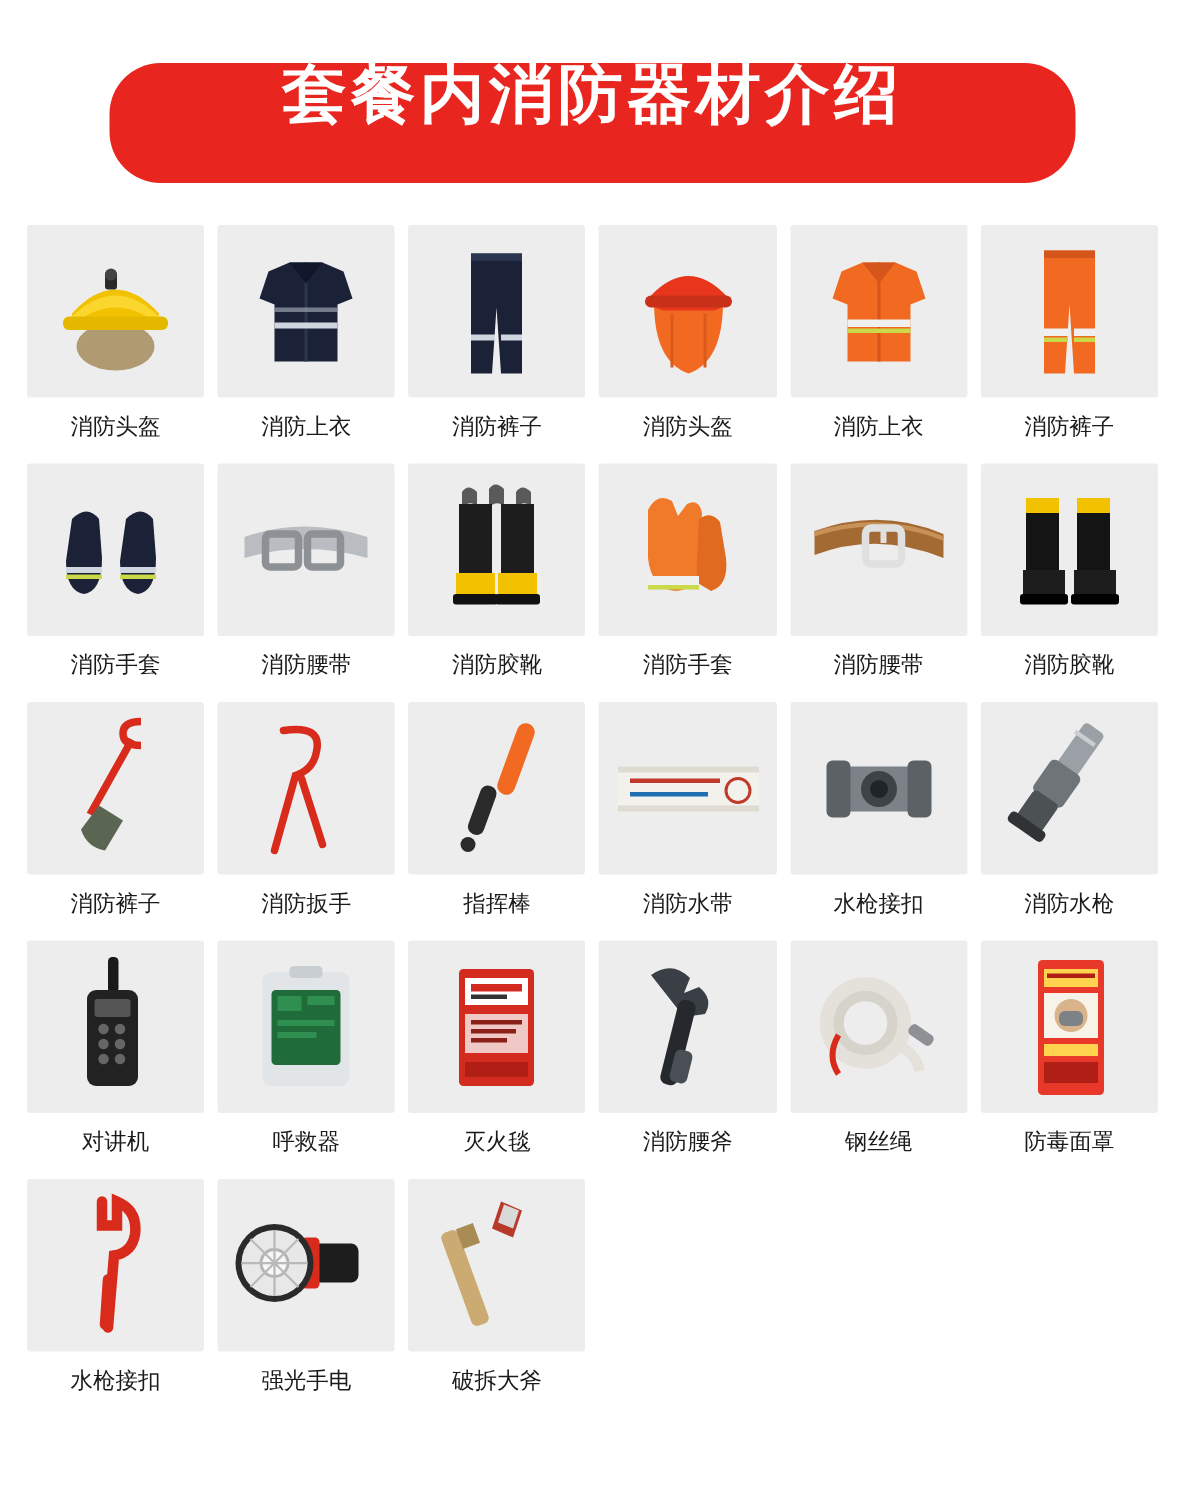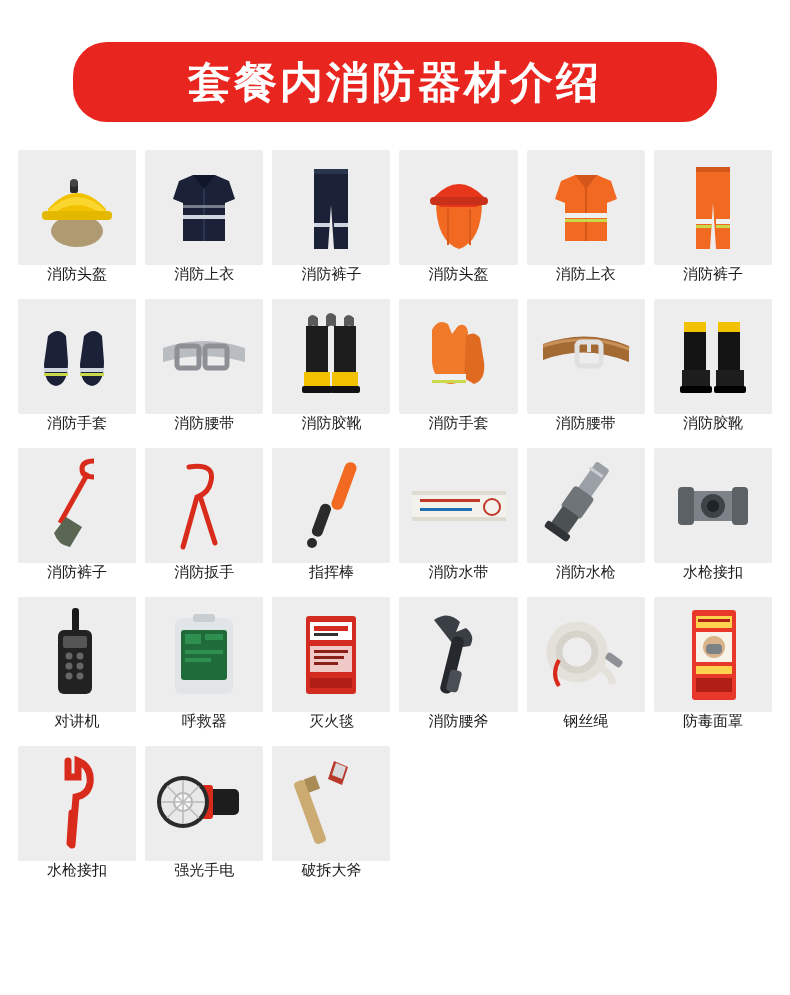--- a/index.html
+++ b/index.html
@@ -27,21 +27,21 @@
     display: flex;
     justify-content: center;
   }
   .banner {
     background: #e8251f;
     color: #ffffff;
     border-radius: 34px;
     width: 644px;
     height: 80px;
     display: flex;
-    align-items: center;
+    align-items: flex-start;
     justify-content: center;
   }
   .banner-title {
     font-size: 43px;
     font-weight: bold;
     letter-spacing: 3px;
     line-height: 1;
     font-family: "DejaVu Sans", "Liberation Sans", sans-serif;
   }
 
@@ -63,21 +63,21 @@
     background: #ededed;
     border-radius: 2px;
     position: relative;
     overflow: hidden;
     display: flex;
     align-items: center;
     justify-content: center;
   }
   .thumb svg { display: block; }
   .caption {
-    margin-top: 2px;
+    margin-top: 12px;
     margin-bottom: 8px;
     font-size: 15px;
     color: #1a1a1a;
     text-align: center;
     line-height: 1;
     font-family: "DejaVu Sans", "Liberation Sans", sans-serif;
   }
 </style>
 </head>
 <body>
@@ -295,43 +295,43 @@
           <rect x="16" y="57" width="52" height="3" fill="#1f6fb2"></rect>
           <circle cx="88" cy="56" r="8" fill="none" stroke="#c0392b" stroke-width="2"></circle>
         </svg>
       </div>
       <div class="caption">消防水带</div>
     </div>
 
     <div class="cell">
       <div class="thumb">
         <svg width="110" height="110" viewBox="0 0 110 110">
+          <rect x="26" y="40" width="58" height="30" rx="6" fill="#7c8287"></rect>
+          <rect x="20" y="36" width="16" height="38" rx="4" fill="#5c6166"></rect>
+          <rect x="74" y="36" width="16" height="38" rx="4" fill="#5c6166"></rect>
+          <circle cx="55" cy="55" r="12" fill="#3e4347"></circle>
+          <circle cx="55" cy="55" r="6" fill="#20242a"></circle>
+        </svg>
+      </div>
+      <div class="caption">水枪接扣</div>
+    </div>
+
+    <div class="cell">
+      <div class="thumb">
+        <svg width="110" height="110" viewBox="0 0 110 110">
           <g transform="rotate(35 55 55)">
             <rect x="38" y="12" width="16" height="34" rx="3" fill="#9aa0a6"></rect>
             <rect x="34" y="44" width="24" height="26" rx="4" fill="#6e7478"></rect>
             <rect x="36" y="68" width="20" height="22" rx="3" fill="#4c5154"></rect>
             <rect x="32" y="88" width="28" height="8" rx="3" fill="#2f3335"></rect>
             <rect x="36" y="20" width="16" height="3" fill="#c9ced2"></rect>
           </g>
         </svg>
       </div>
       <div class="caption">消防水枪</div>
-    </div>
-
-    <div class="cell">
-      <div class="thumb">
-        <svg width="110" height="110" viewBox="0 0 110 110">
-          <rect x="26" y="40" width="58" height="30" rx="6" fill="#7c8287"></rect>
-          <rect x="20" y="36" width="16" height="38" rx="4" fill="#5c6166"></rect>
-          <rect x="74" y="36" width="16" height="38" rx="4" fill="#5c6166"></rect>
-          <circle cx="55" cy="55" r="12" fill="#3e4347"></circle>
-          <circle cx="55" cy="55" r="6" fill="#20242a"></circle>
-        </svg>
-      </div>
-      <div class="caption">水枪接扣</div>
     </div>
 
     <div class="cell">
       <div class="thumb">
         <svg width="110" height="110" viewBox="0 0 110 110">
           <rect x="50" y="8" width="7" height="24" rx="3" fill="#1a1a1a"></rect>
           <rect x="36" y="30" width="34" height="64" rx="6" fill="#222"></rect>
           <rect x="41" y="36" width="24" height="12" rx="2" fill="#555"></rect>
           <circle cx="47" cy="56" r="3.5" fill="#666"></circle>
           <circle cx="58" cy="56" r="3.5" fill="#666"></circle>

